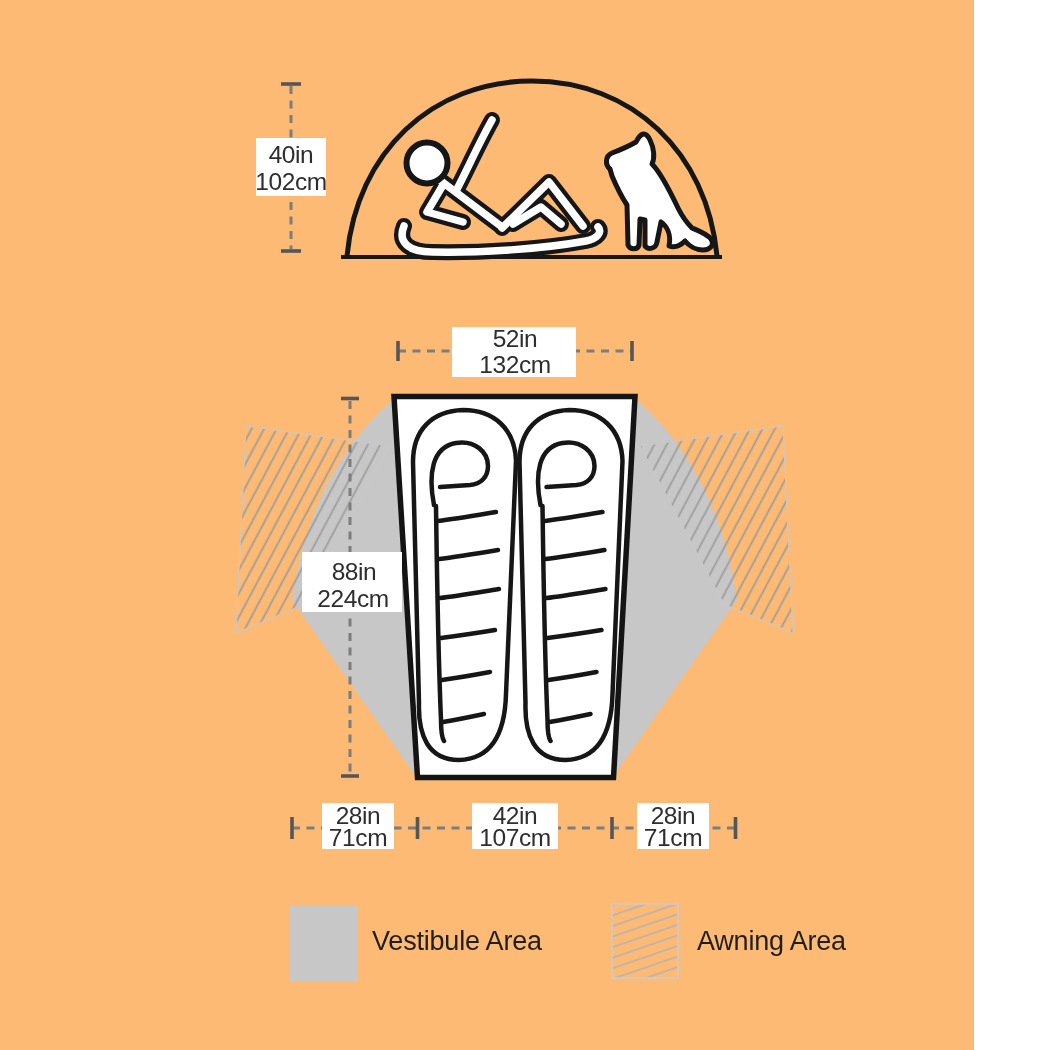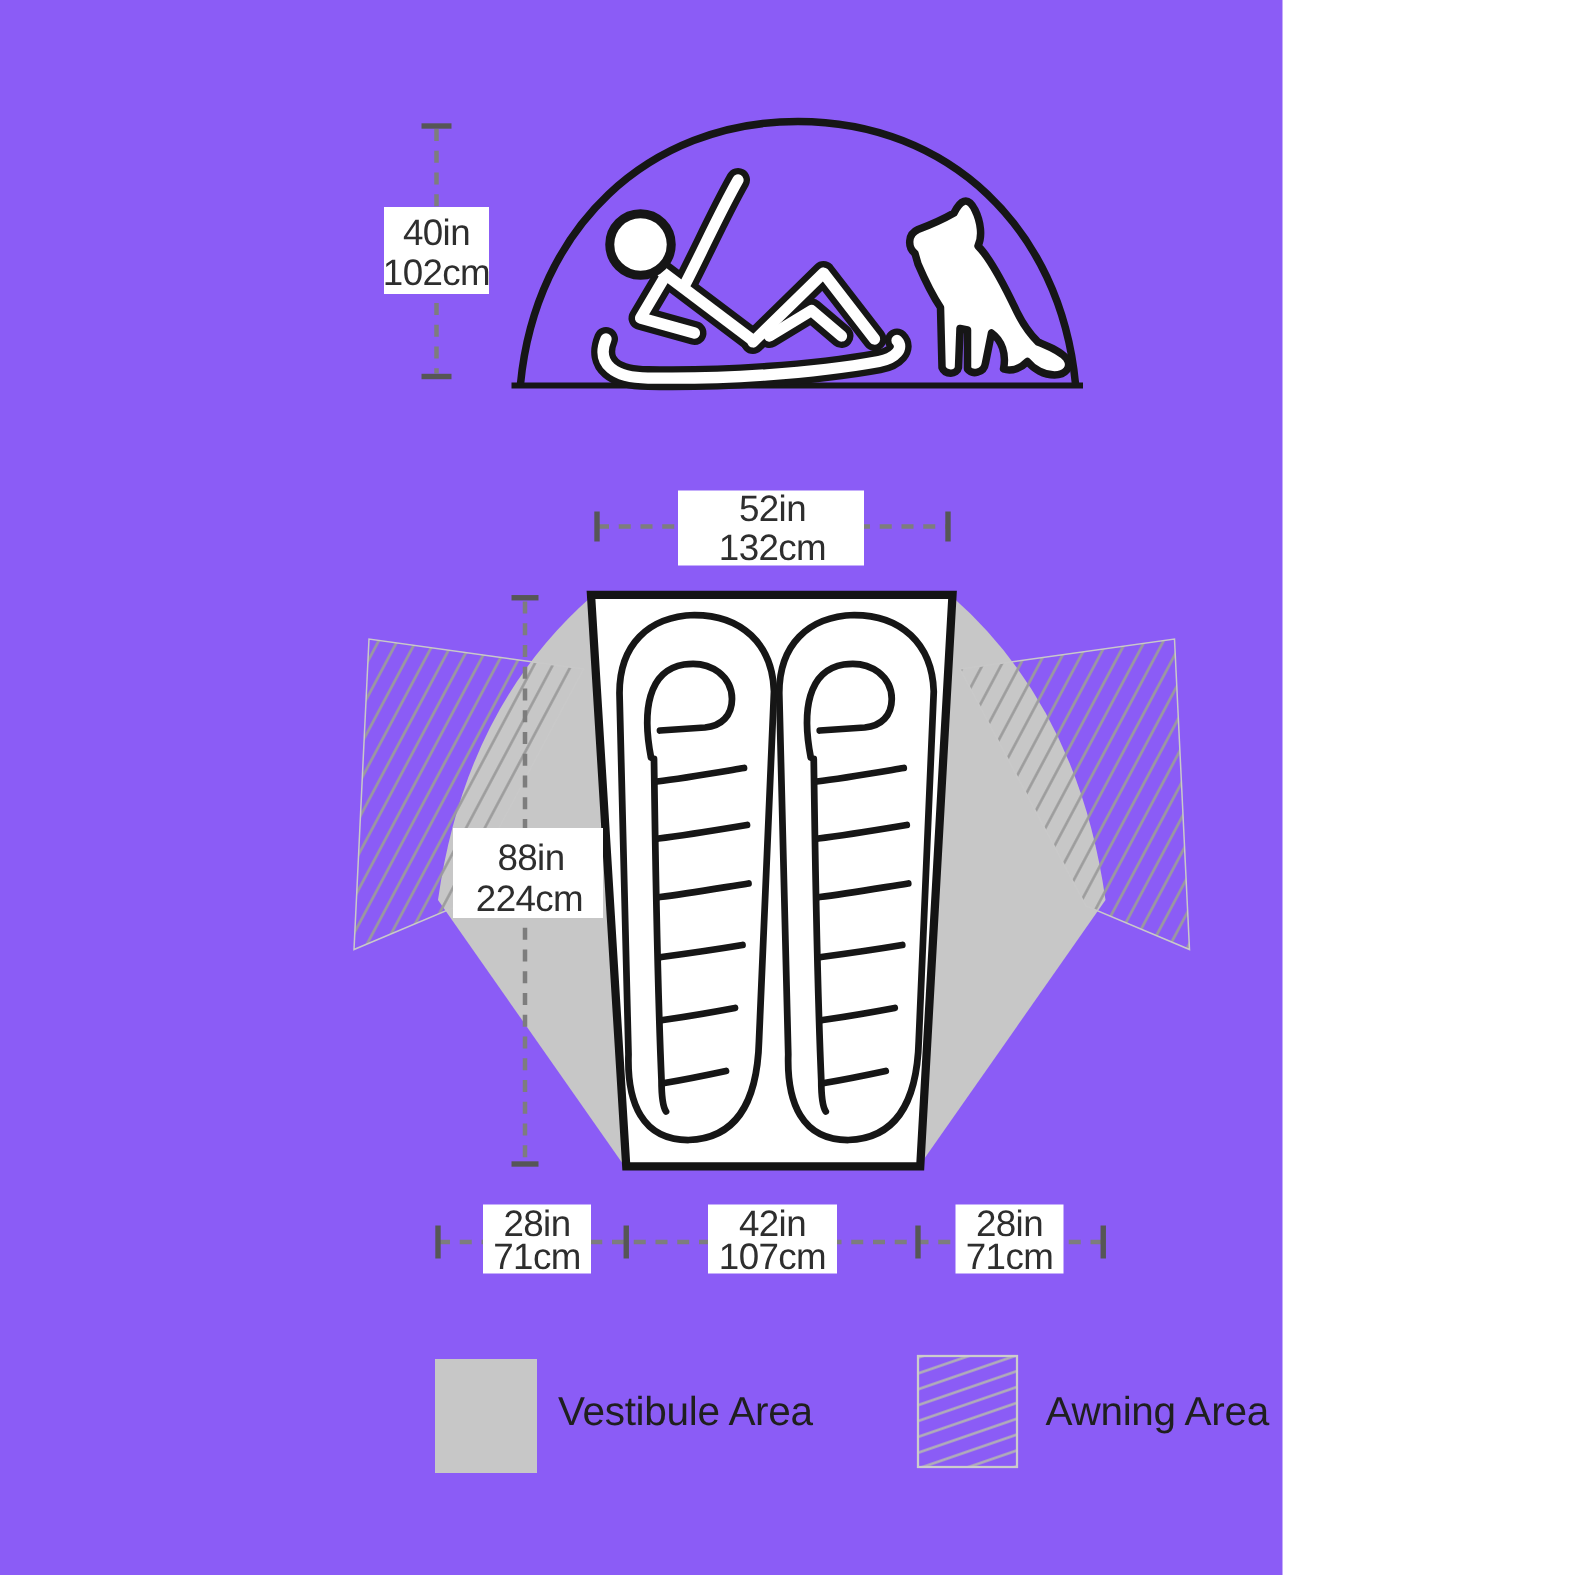--- a/index.html
+++ b/index.html
@@ -1,16 +1,16 @@
 <!DOCTYPE html>
 <html><head>
 <meta charset="utf-8">
 <style>
   html,body{margin:0;padding:0;background:#fff;}
-  .canvas{position:relative;width:855px;height:1050px;background:#8b5cf6;overflow:hidden;
+  .canvas{position:relative;width:974px;height:1050px;background:#fdba74;overflow:hidden;
           font-family:"Liberation Sans", sans-serif;}
   svg{position:absolute;left:0;top:0;}
   .dimtext{font-size:24.5px;letter-spacing:-0.4px;fill:#2e2e2e;text-anchor:middle;}
   .legendtext{font-size:27px;letter-spacing:-0.2px;fill:#1f1f1f;text-anchor:start;}
   .dash{stroke:#7d7d7d;stroke-width:3;stroke-dasharray:8 6.5;fill:none;}
   .cap{stroke:#565656;stroke-width:3.6;fill:none;}
   .ink{stroke:#161616;fill:none;}
   .limb-out{stroke:#161616;stroke-width:16;fill:none;stroke-linecap:round;stroke-linejoin:round;}
   .limb-in{stroke:#ffffff;stroke-width:7.5;fill:none;stroke-linecap:round;stroke-linejoin:round;}
   .bagline{stroke:#161616;stroke-width:4.5;fill:none;stroke-linecap:round;stroke-linejoin:round;}

